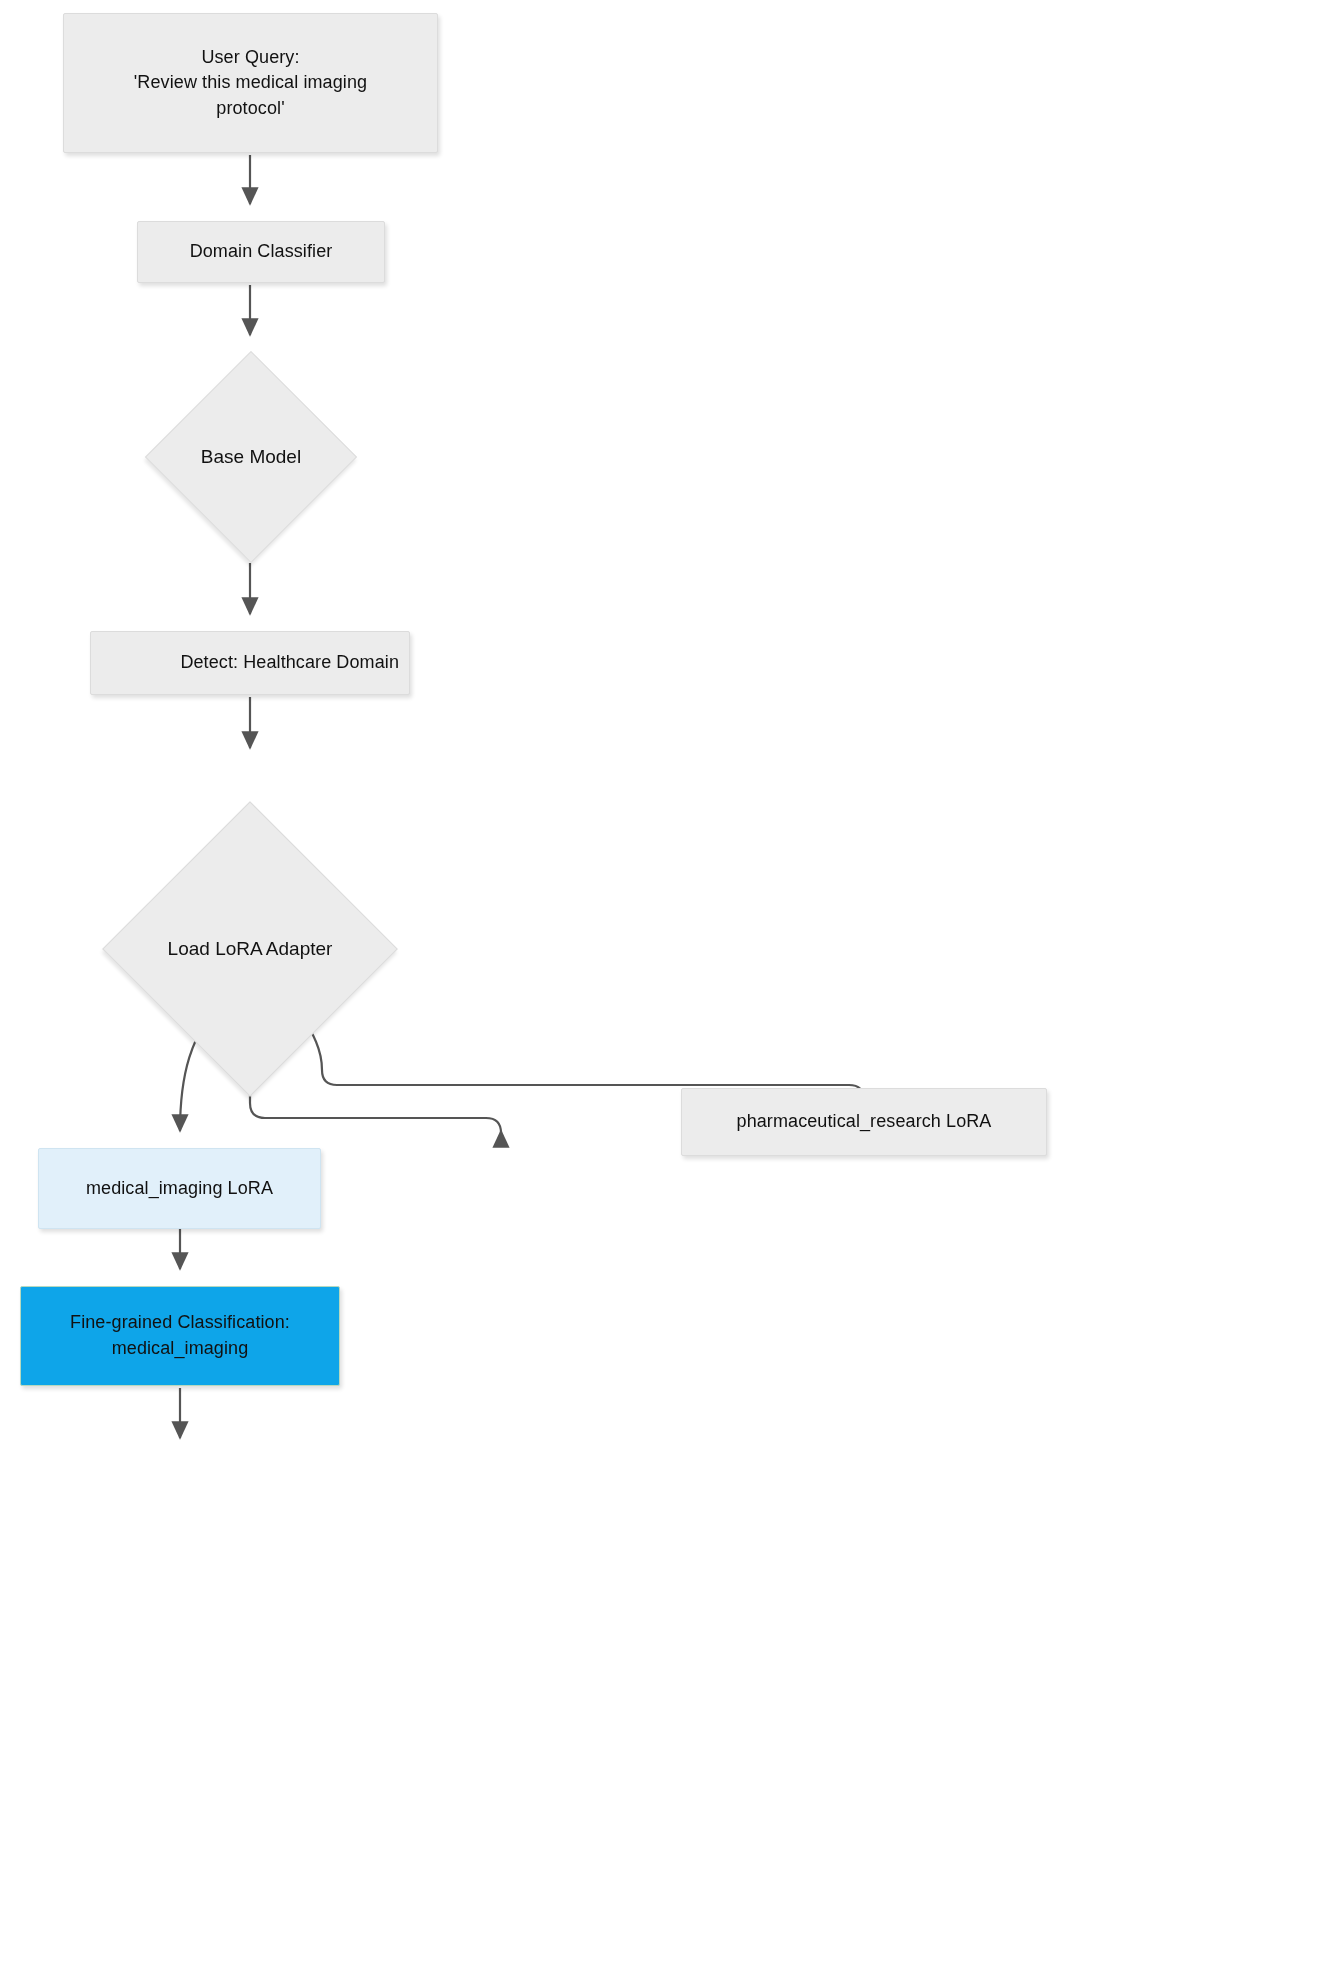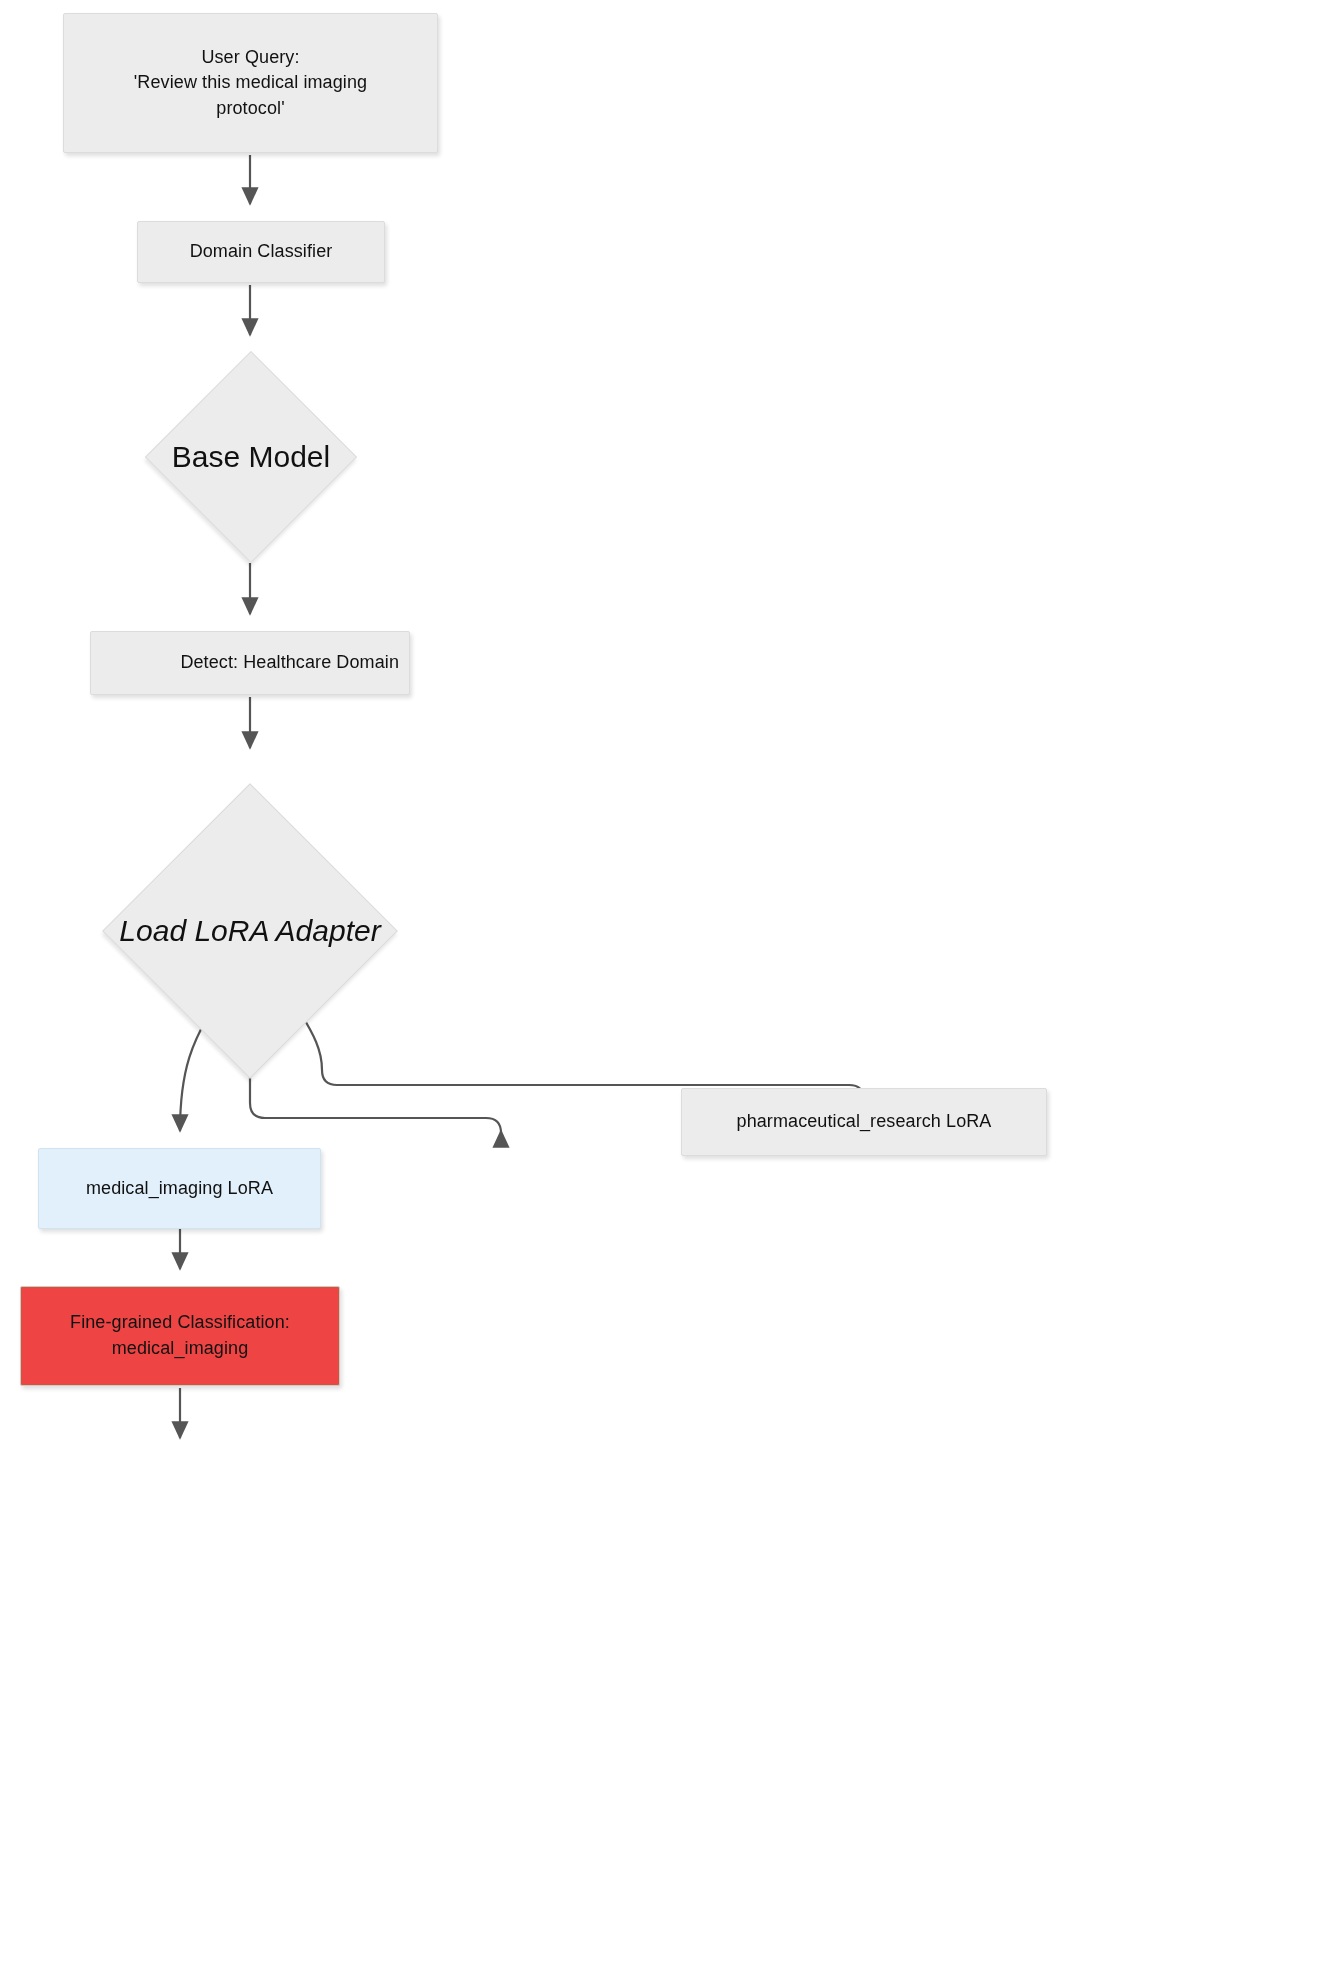--- a/index.html
+++ b/index.html
@@ -41,21 +41,21 @@
     border-radius: 2px;
     box-shadow: 2px 3px 4px rgba(0,0,0,0.13);
     white-space: pre-line;
     padding: 4px 10px;
   }
   .node.blue {
     background: #e1f0fa;
     border-color: #cfe4f1;
   }
   .node.green {
-    background: #ef4444;
+    background: #0ea5e9;
     border-color: #b6d9bf;
   }
   .diamond-wrap {
     position: absolute;
     display: flex;
     align-items: center;
     justify-content: center;
   }
   .diamond-shape {
     position: absolute;
@@ -63,21 +63,21 @@
     top: 50%;
     background: #ececec;
     border: 1px solid #dcdcdc;
     transform: translate(-50%, -50%) rotate(45deg);
     box-shadow: 2px 3px 4px rgba(0,0,0,0.10);
   }
   .diamond-label {
     position: relative;
     z-index: 2;
     color: #111111;
-    font-size: 30px;
+    font-size: 19px;
     line-height: 1.4;
     text-align: center;
     white-space: pre-line;
   }
 </style>
 </head>
 <body>
 
 <div id="canvas">
 
@@ -119,21 +119,21 @@
 
   <div class="diamond-wrap" style="left:146px; top:352px; width:210px; height:210px;">
     <div class="diamond-shape" style="width:148px; height:148px;"></div>
     <div class="diamond-label">Base Model</div>
   </div>
 
   <div class="node" style="left:90px; top:631px; width:320px; height:64px;justify-content:flex-end;">
     <span>Detect: Healthcare Domain</span>
   </div>
 
-  <div class="diamond-wrap" style="left:104px; top:785px; width:292px; height:292px;font-style:italic;">
+  <div class="diamond-wrap" style="left:104px; top:803px; width:292px; height:292px;">
     <div class="diamond-shape" style="width:207px; height:207px;"></div>
     <div class="diamond-label">Load LoRA Adapter</div>
   </div>
 
   <div class="node blue" style="left:38px; top:1148px; width:283px; height:81px;">
     <span>medical_imaging LoRA</span>
   </div>
 
 
   <div class="node" style="left:681px; top:1088px; width:366px; height:68px;">

